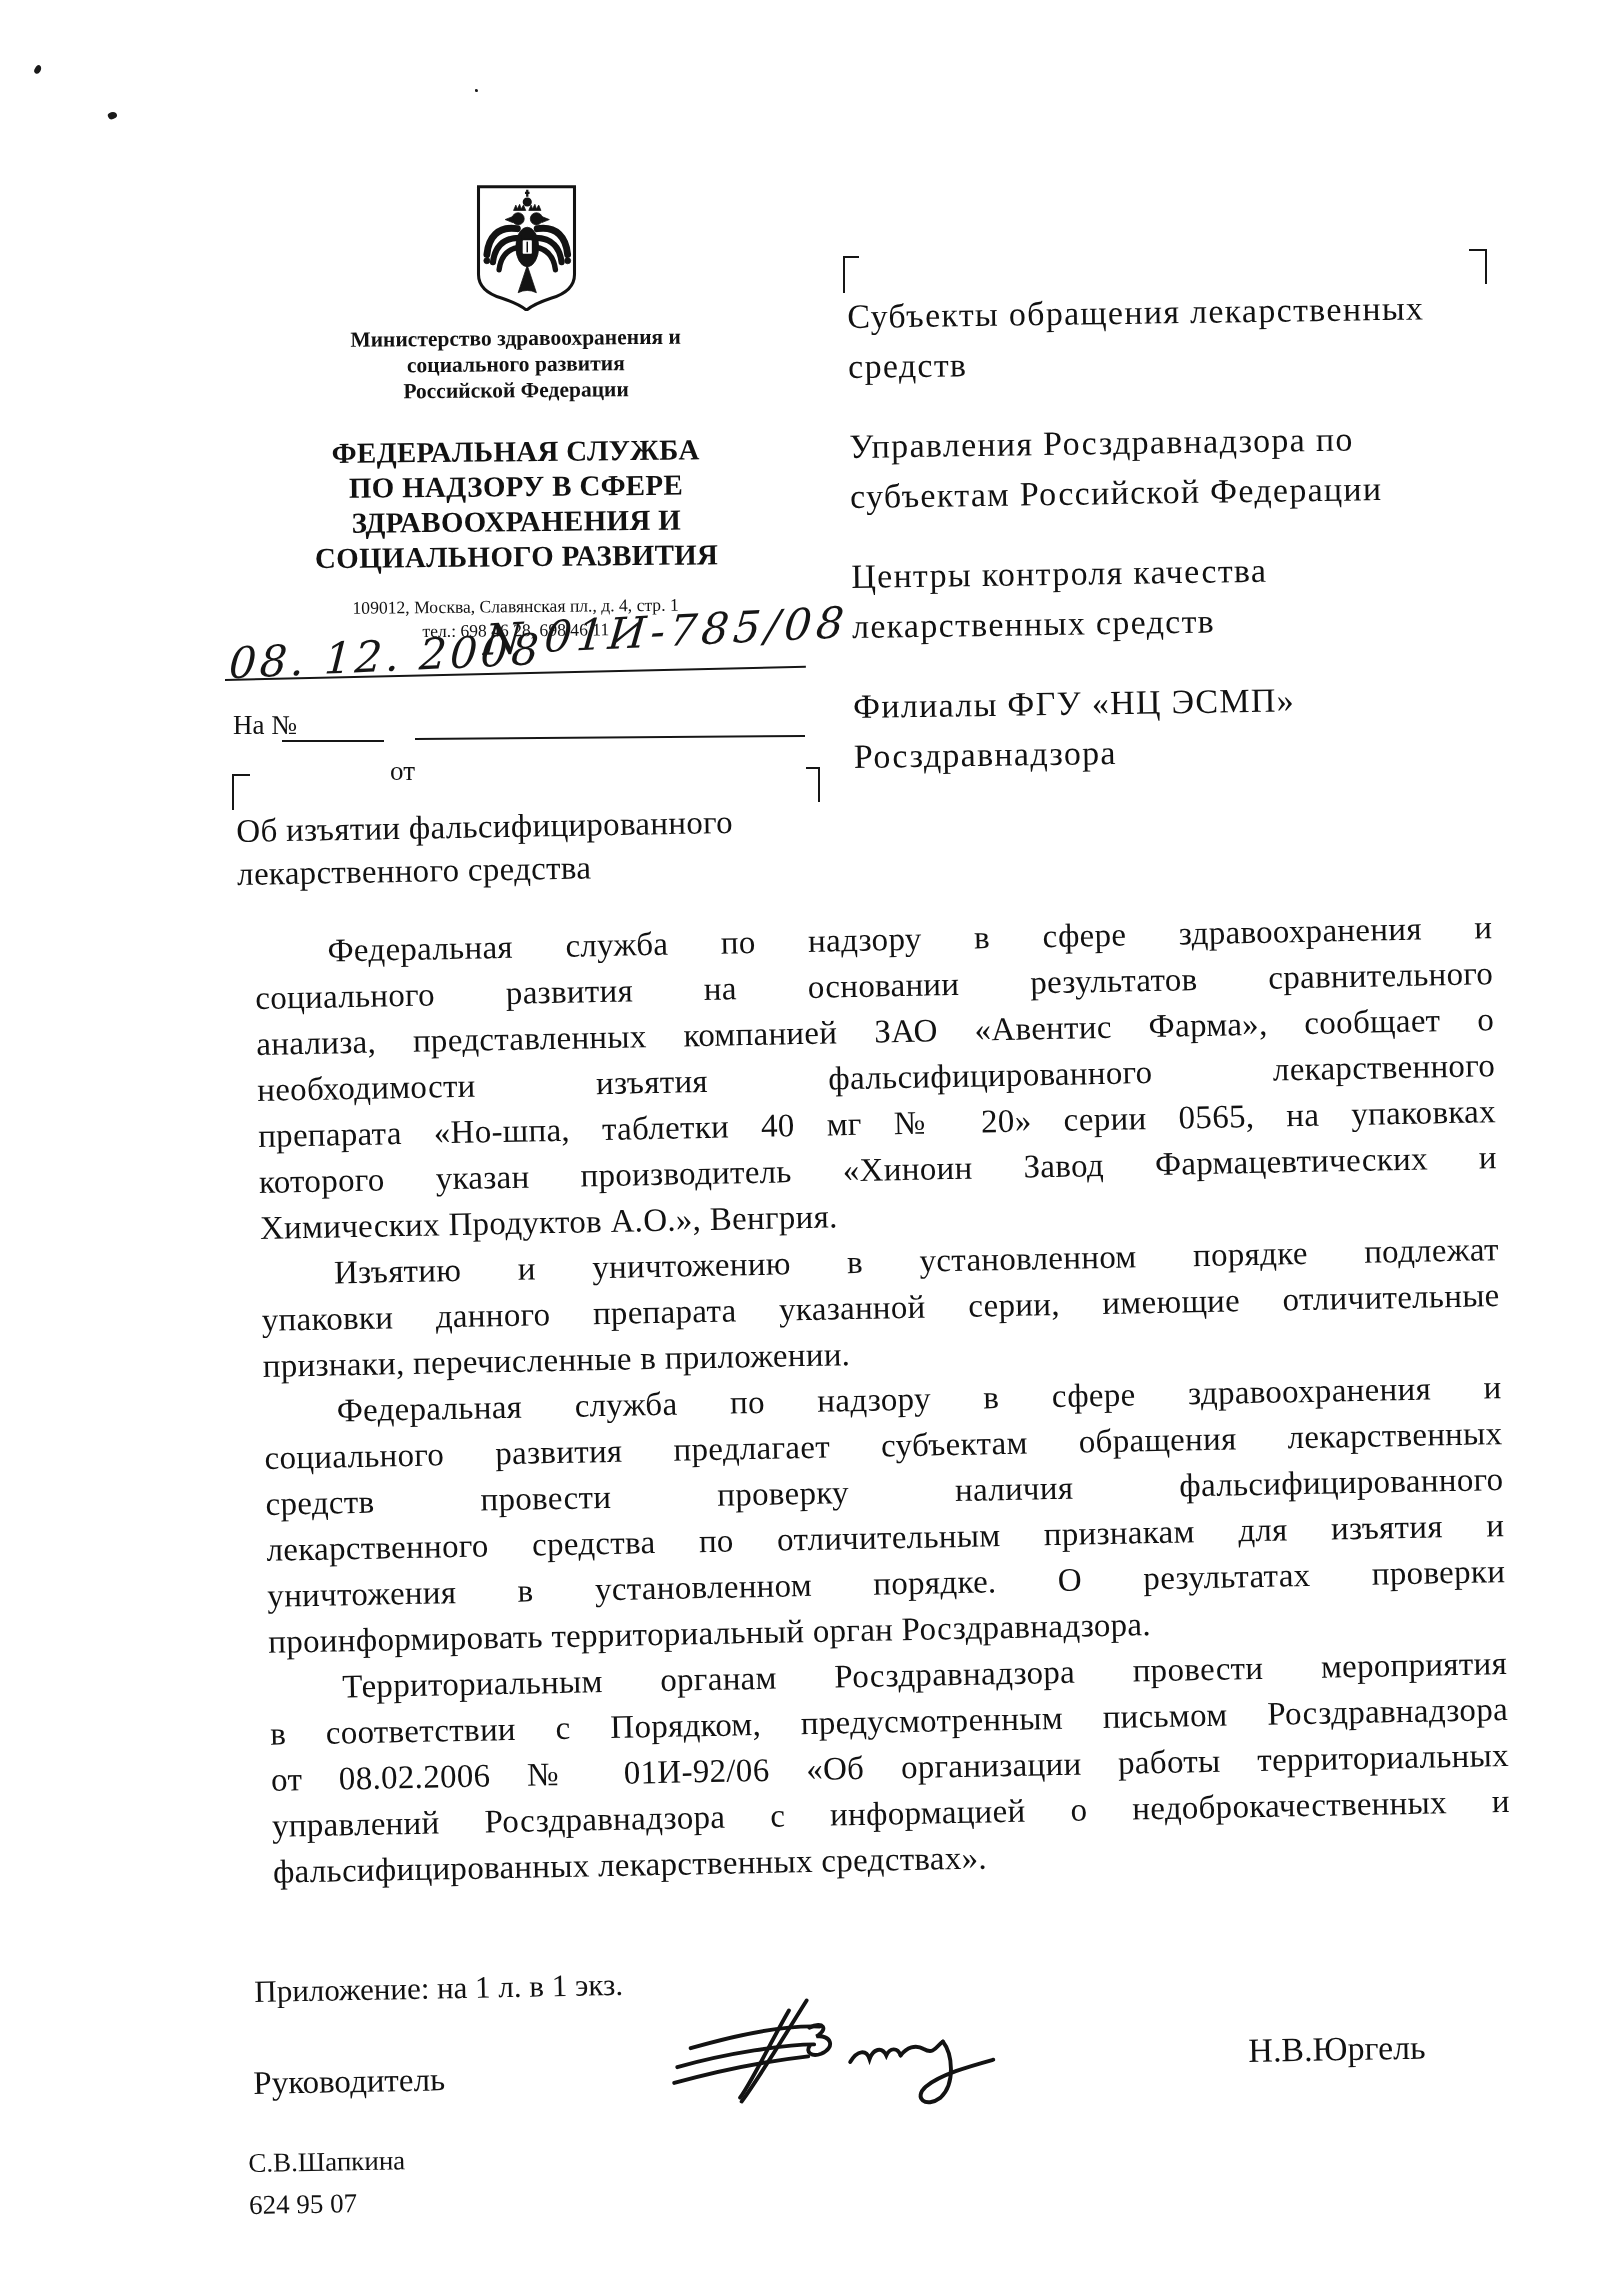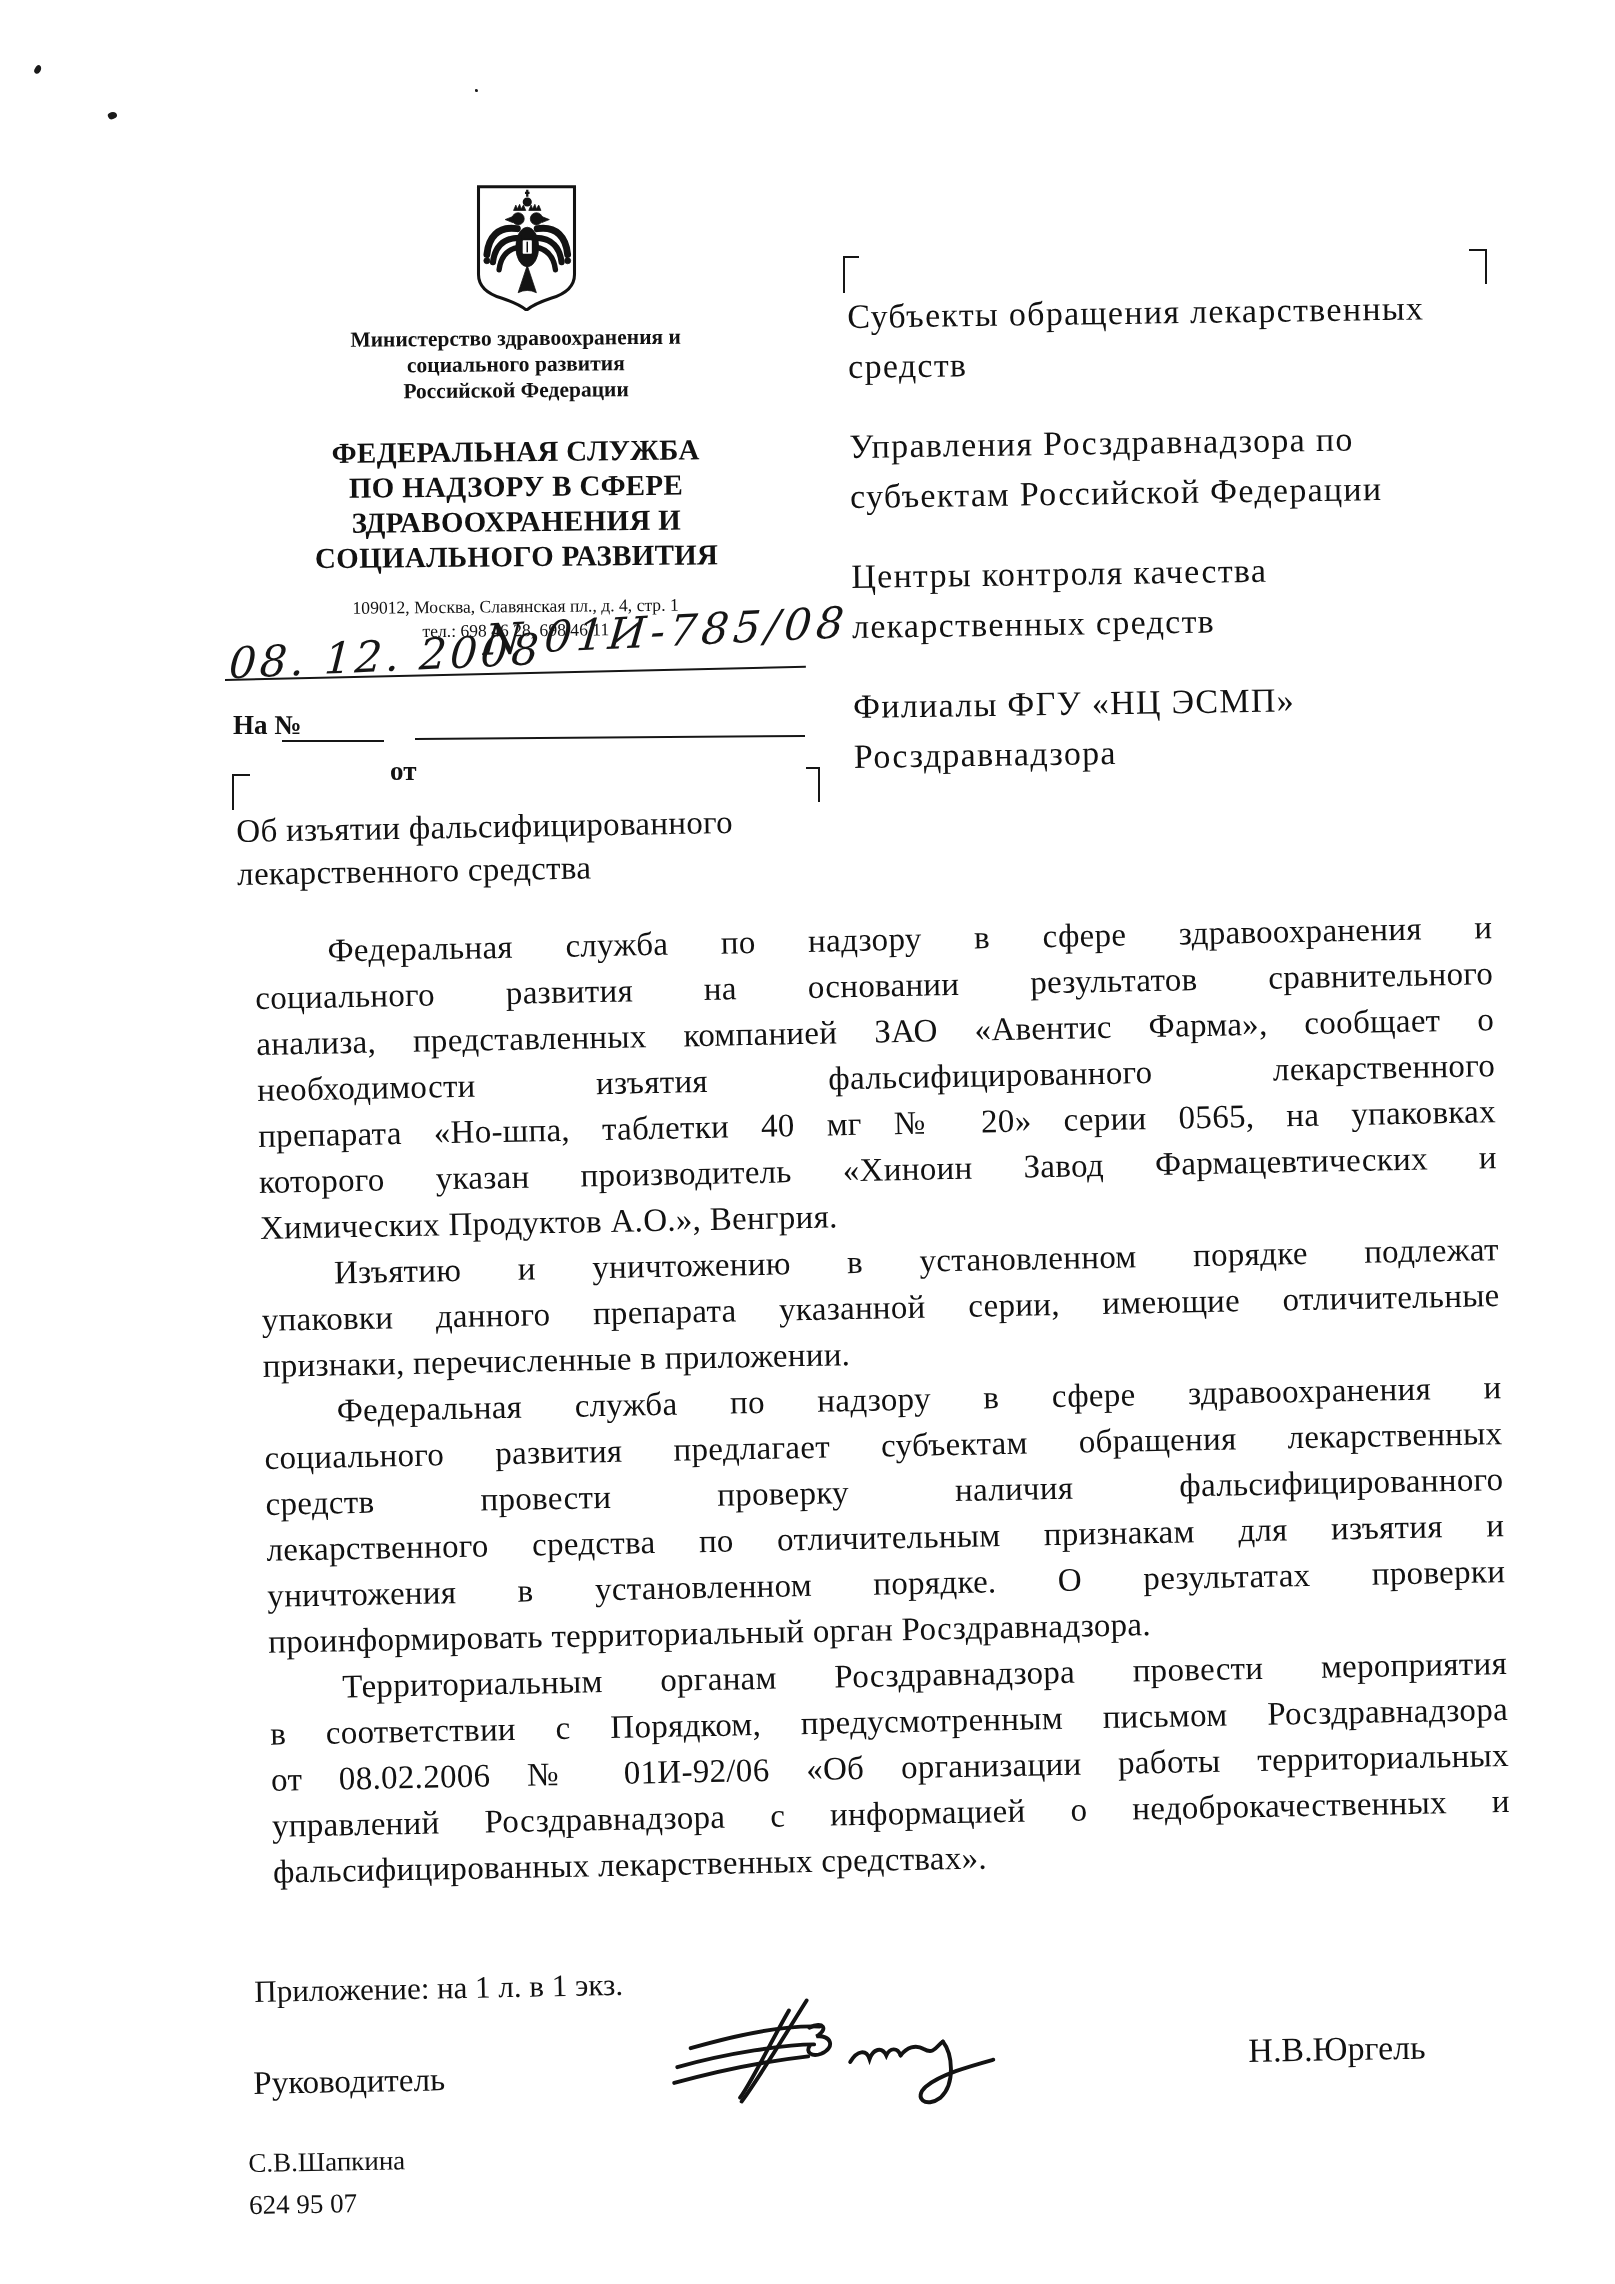--- a/index.html
+++ b/index.html
@@ -37,21 +37,21 @@
   
   .hw {
     font-family: "DejaVu Serif", serif;
     font-style: italic; font-size: 43px; color: #161616;
     white-space: nowrap;
   }
   .hw-date { left: 229px; top: 631px; transform: rotate(-2.6deg) skewX(-6deg); letter-spacing: 3.3px; }
   .hw-num  { left: 484px; top: 606px; transform: rotate(-2.8deg) skewX(-8deg); letter-spacing: 4.6px; }
   .rule { position: absolute; background: #161616; height: 2px; }
 
-  .formlabel { font-size: 27px; white-space: nowrap; font-weight: bold; }
+  .formlabel { font-size: 27px; white-space: nowrap; }
 
   
   .corner { position: absolute; }
   .corner.tl { border-top: 2.6px solid #161616; border-left: 2.6px solid #161616; }
   .corner.tr { border-top: 2.6px solid #161616; border-right: 2.6px solid #161616; }
 
   
   .recipients {
     left: 847px; top: 292px; width: 662px;
     font-size: 34px; letter-spacing: 1.3px;

